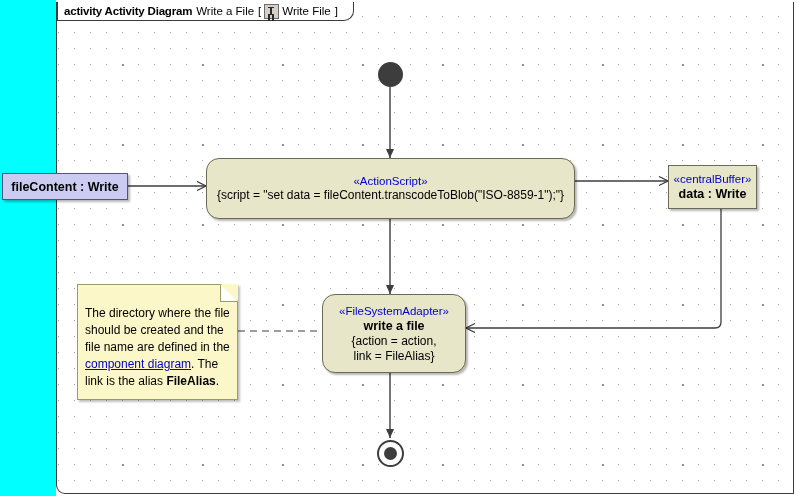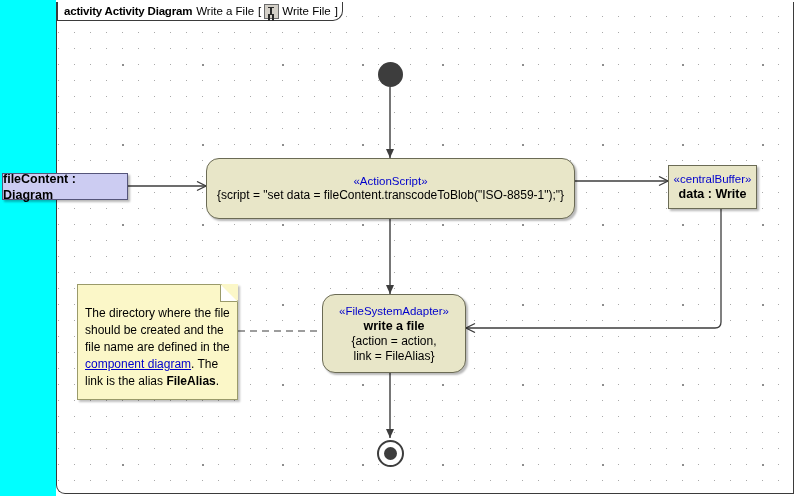--- a/index.html
+++ b/index.html
@@ -71,21 +71,21 @@
     background-position: 65px 62px;
   }
 
   
   #title-tab {
     position: absolute;
     left: 57px; top: 2px;
     height: 19px;
     display: flex;
     align-items: center;
-    padding: 0 4px 0 6px;
+    padding: 0 15px 0 6px;
     background: #ffffff;
     border: 1px solid #3b3b3b;
     border-top: none;
     border-top-right-radius: 0;
     border-bottom-right-radius: 10px;
     box-sizing: border-box;
     font-size: 11.5px;
     color: #000000;
     white-space: nowrap;
     z-index: 8;
@@ -301,21 +301,21 @@
     <path d="M721,209 L721,322 Q721,328 715,328 L466,328" fill="none" stroke="#3d3d3d" stroke-width="1.3" marker-end="url(#openArrow)"></path>
 
     <line x1="390" y1="373" x2="390" y2="438" stroke="#3d3d3d" stroke-width="1.4" marker-end="url(#solidArrow)"></line>
 
     <line x1="238" y1="331" x2="322" y2="331" stroke="#3d3d3d" stroke-width="1.2" stroke-dasharray="7,5"></line>
   </svg>
 
   <div class="initial-node" style="left:378px; top:62px;"></div>
 
   <div class="node pin-node" style="left:2px; top:173px; width:126px; height:27px;">
-    <span class="nodename">fileContent : Diagram</span>
+    <span class="nodename">fileContent : Write</span>
   </div>
 
   <div class="node action-node" style="left:206px; top:158px; width:369px; height:61px;">
     <div class="stereo">«ActionScript»</div>
     <div class="nodebody">{script = "set data = fileContent.transcodeToBlob("ISO-8859-1");"}</div>
   </div>
 
   <div class="node buffer-node" style="left:668px; top:165px; width:89px; height:44px;">
     <div class="stereo">«centralBuffer»</div>
     <div class="nodename">data : Write</div>

